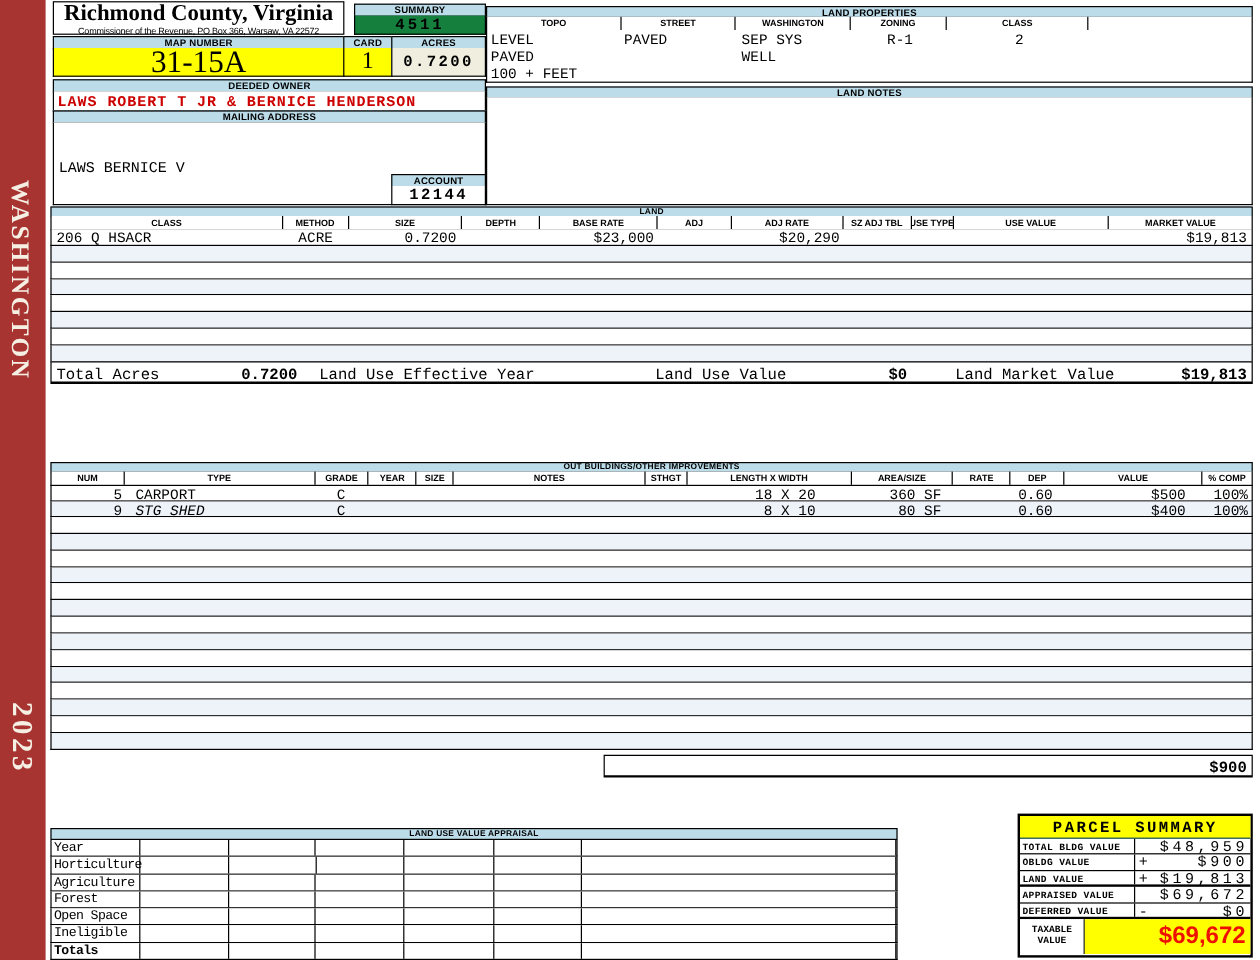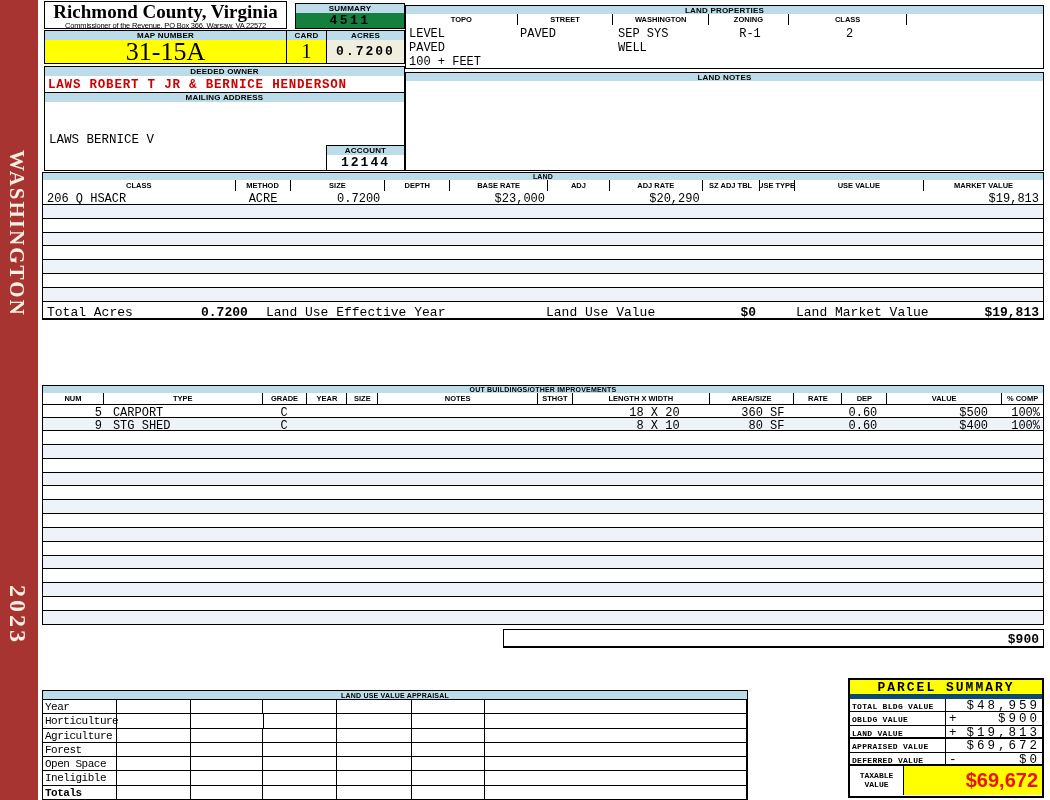--- a/index.html
+++ b/index.html
@@ -85,21 +85,21 @@
 
   
   #luva-bar{left:42px;top:690px;width:706px;height:10px}
   #luva-body{left:42px;top:700px;width:706px}
   .luvacell{border-right:1px solid #000;height:100%}
   .luvalab{font-size:11px;letter-spacing:-0.5px;padding-left:2px;padding-top:1px}
   .luvalab.b{font-weight:bold}
 
   
   #psummary{left:848px;top:678px;width:196px;height:120px;border:2px solid #000;background:#fff}
-  #ps-title{height:19px;background:#FFFF00;border-bottom:5px solid #0c4a6e;display:flex;align-items:center;justify-content:center;
+  #ps-title{height:19px;background:#FFFF00;border-bottom:1px solid #0c4a6e;display:flex;align-items:center;justify-content:center;
             font-family:"Liberation Mono","DejaVu Sans Mono",monospace;font-weight:bold;font-size:13px;letter-spacing:2px}
   .psrow{display:flex;height:13.4px;border-bottom:1px solid #000}
   .psrow.thick{border-bottom-width:2px}
   .pslab{width:96px;border-right:1px solid #000;font-family:"Liberation Mono","DejaVu Sans Mono",monospace;
          font-weight:bold;font-size:8px;letter-spacing:.3px;padding:3px 0 0 2px;white-space:nowrap}
   .psval{flex:1;position:relative;font-family:"Liberation Mono","DejaVu Sans Mono",monospace;font-size:12.5px;
          letter-spacing:3px;text-align:right;padding:0 2px 0 0}
   .psop{position:absolute;left:3px;top:0;letter-spacing:0}
   #ps-taxable{display:flex;height:29px}
   #ps-tax-label{width:54px;border-right:1px solid #000;background:#fff;display:flex;align-items:center;justify-content:center;
@@ -239,21 +239,21 @@
       <div class="tc l" style="width: 35px;"></div>
       <div class="tc r" style="width: 137px; padding-right: 30px;">18 X 20</div>
       <div class="tc r" style="width: 85px; padding-right: 10px;">360 SF</div>
       <div class="tc l" style="width: 48px;"></div>
       <div class="tc r" style="width: 45px; padding-right: 10px;">0.60</div>
       <div class="tc r" style="width: 115px; padding-right: 14px;">$500</div>
       <div class="tc r" style="width: 41px; padding-right: 3px;">100%</div>
     </div>
     <div class="trow tint" style="height: 13px;">
       <div class="tc r" style="width: 61px; padding-right: 2px;">9</div>
-      <div class="tc l" style="width: 159px; padding-left: 9px;">STG SHED</div>
+      <div class="tc l" style="width: 159px; padding-left: 9px; font-style: italic;">STG SHED</div>
       <div class="tc l" style="width: 45px; padding-left: 18px;">C</div>
       <div class="tc l" style="width: 40px;"></div>
       <div class="tc l" style="width: 31px;"></div>
       <div class="tc l" style="width: 160px;"></div>
       <div class="tc l" style="width: 35px;"></div>
       <div class="tc r" style="width: 137px; padding-right: 30px;">8 X 10</div>
       <div class="tc r" style="width: 85px; padding-right: 10px;">80 SF</div>
       <div class="tc l" style="width: 48px;"></div>
       <div class="tc r" style="width: 45px; padding-right: 10px;">0.60</div>
       <div class="tc r" style="width: 115px; padding-right: 14px;">$400</div>

